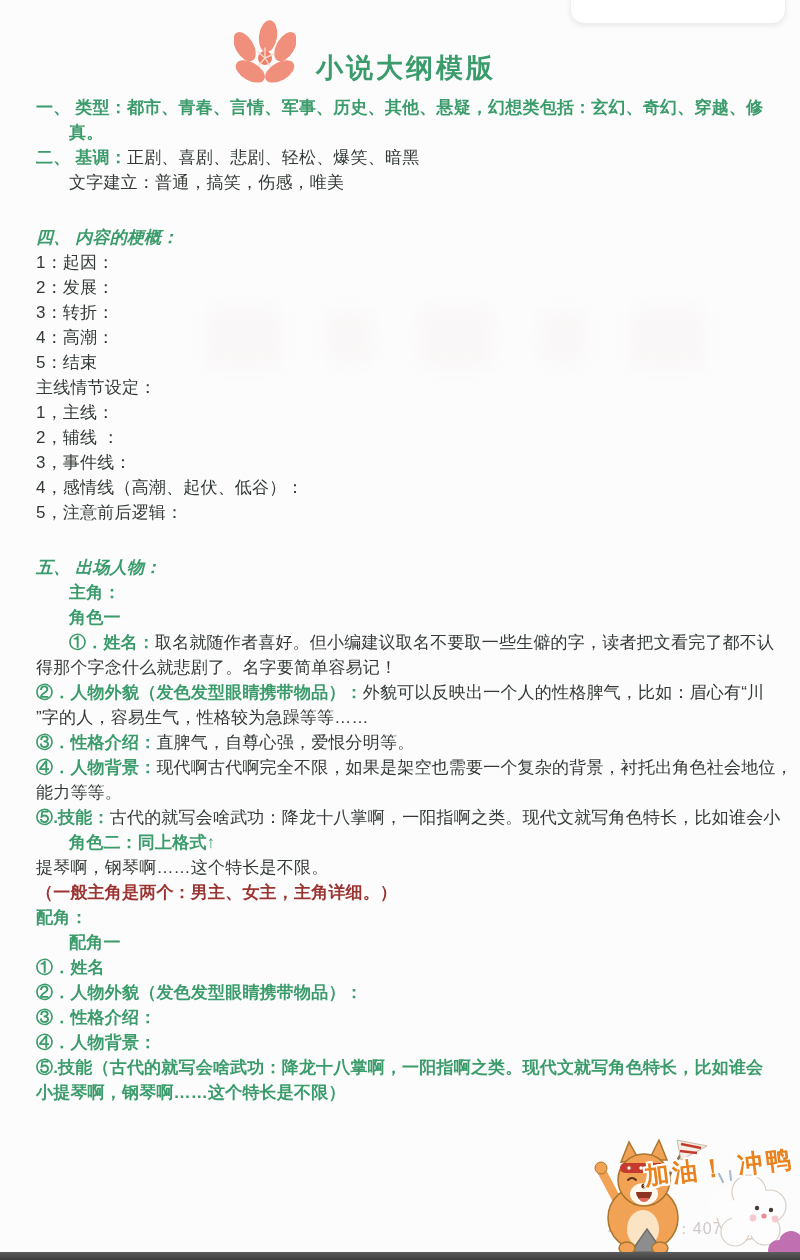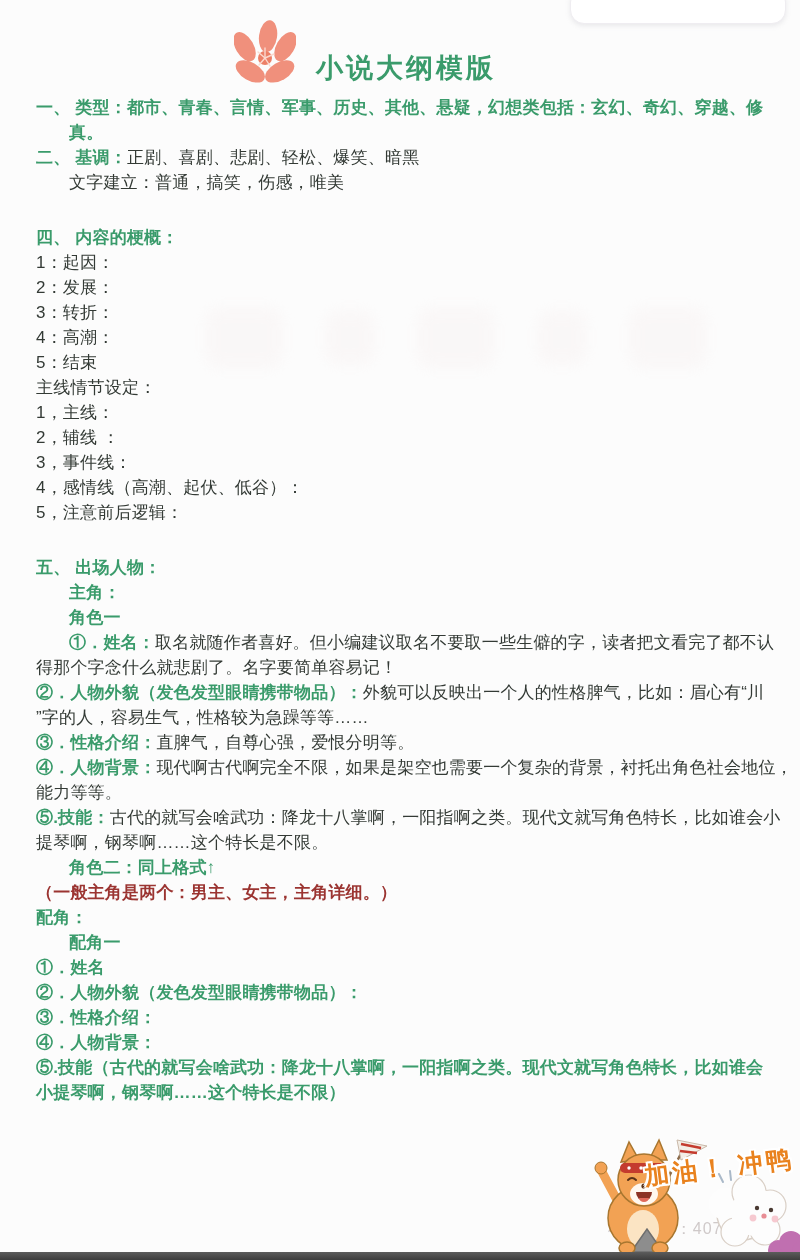--- a/index.html
+++ b/index.html
@@ -25,21 +25,21 @@
   h1.title{
     margin:0;padding-top:50px;text-align:center;
     font-size:27px;font-weight:700;letter-spacing:3px;
     color:var(--green);
   }
 
   
   .doc{position:relative;padding-left:36px;padding-right:20px;z-index:2;}
   .line{height:25px;line-height:25px;font-size:17px;white-space:nowrap;letter-spacing:0.2px;}
   .line.indent{padding-left:33px;}
-  .line.gap{margin-top:30px;}
+  .line.gap{margin-top:30px;font-style:italic;}
   .seg-green{color:var(--green);font-weight:700;}
   .seg-dark{color:var(--dark);font-weight:400;}
   .seg-red{color:var(--red);font-weight:700;text-align:right;}
 
   
   .center-wm{
     position:absolute;left:205px;top:295px;width:530px;height:85px;
     display:flex;gap:42px;align-items:center;z-index:1;pointer-events:none;
   }
   .center-wm .blob{
@@ -115,22 +115,22 @@
       <div class="line indent"><span class="seg-green">主角：</span></div>
       <div class="line indent"><span class="seg-green">角色一</span></div>
       <div class="line indent"><span class="seg-green">①．姓名：</span><span class="seg-dark">取名就随作者喜好。但小编建议取名不要取一些生僻的字，读者把文看完了都不认</span></div>
       <div class="line"><span class="seg-dark">得那个字念什么就悲剧了。名字要简单容易记！</span></div>
       <div class="line"><span class="seg-green">②．人物外貌（发色发型眼睛携带物品）：</span><span class="seg-dark">外貌可以反映出一个人的性格脾气，比如：眉心有“川</span></div>
       <div class="line"><span class="seg-dark">”字的人，容易生气，性格较为急躁等等……</span></div>
       <div class="line"><span class="seg-green">③．性格介绍：</span><span class="seg-dark">直脾气，自尊心强，爱恨分明等。</span></div>
       <div class="line"><span class="seg-green">④．人物背景：</span><span class="seg-dark">现代啊古代啊完全不限，如果是架空也需要一个复杂的背景，衬托出角色社会地位，</span></div>
       <div class="line"><span class="seg-dark">能力等等。</span></div>
       <div class="line"><span class="seg-green">⑤.技能：</span><span class="seg-dark">古代的就写会啥武功：降龙十八掌啊，一阳指啊之类。现代文就写角色特长，比如谁会小</span></div>
+      <div class="line indent"><span class="seg-green">角色二：同上格式↑</span></div>
       <div class="line"><span class="seg-dark">提琴啊，钢琴啊……这个特长是不限。</span></div>
-      <div class="line indent"><span class="seg-green">角色二：同上格式↑</span></div>
       <div class="line"><span class="seg-red">（一般主角是两个：男主、女主，主角详细。）</span></div>
       <div class="line"><span class="seg-green">配角：</span></div>
       <div class="line indent"><span class="seg-green">配角一</span></div>
       <div class="line"><span class="seg-green">①．姓名</span></div>
       <div class="line"><span class="seg-green">②．人物外貌（发色发型眼睛携带物品）：</span></div>
       <div class="line"><span class="seg-green">③．性格介绍：</span></div>
       <div class="line"><span class="seg-green">④．人物背景：</span></div>
       <div class="line"><span class="seg-green">⑤.技能（古代的就写会啥武功：降龙十八掌啊，一阳指啊之类。现代文就写角色特长，比如谁会</span></div>
       <div class="line"><span class="seg-green">小提琴啊，钢琴啊……这个特长是不限）</span></div>
     </div>

